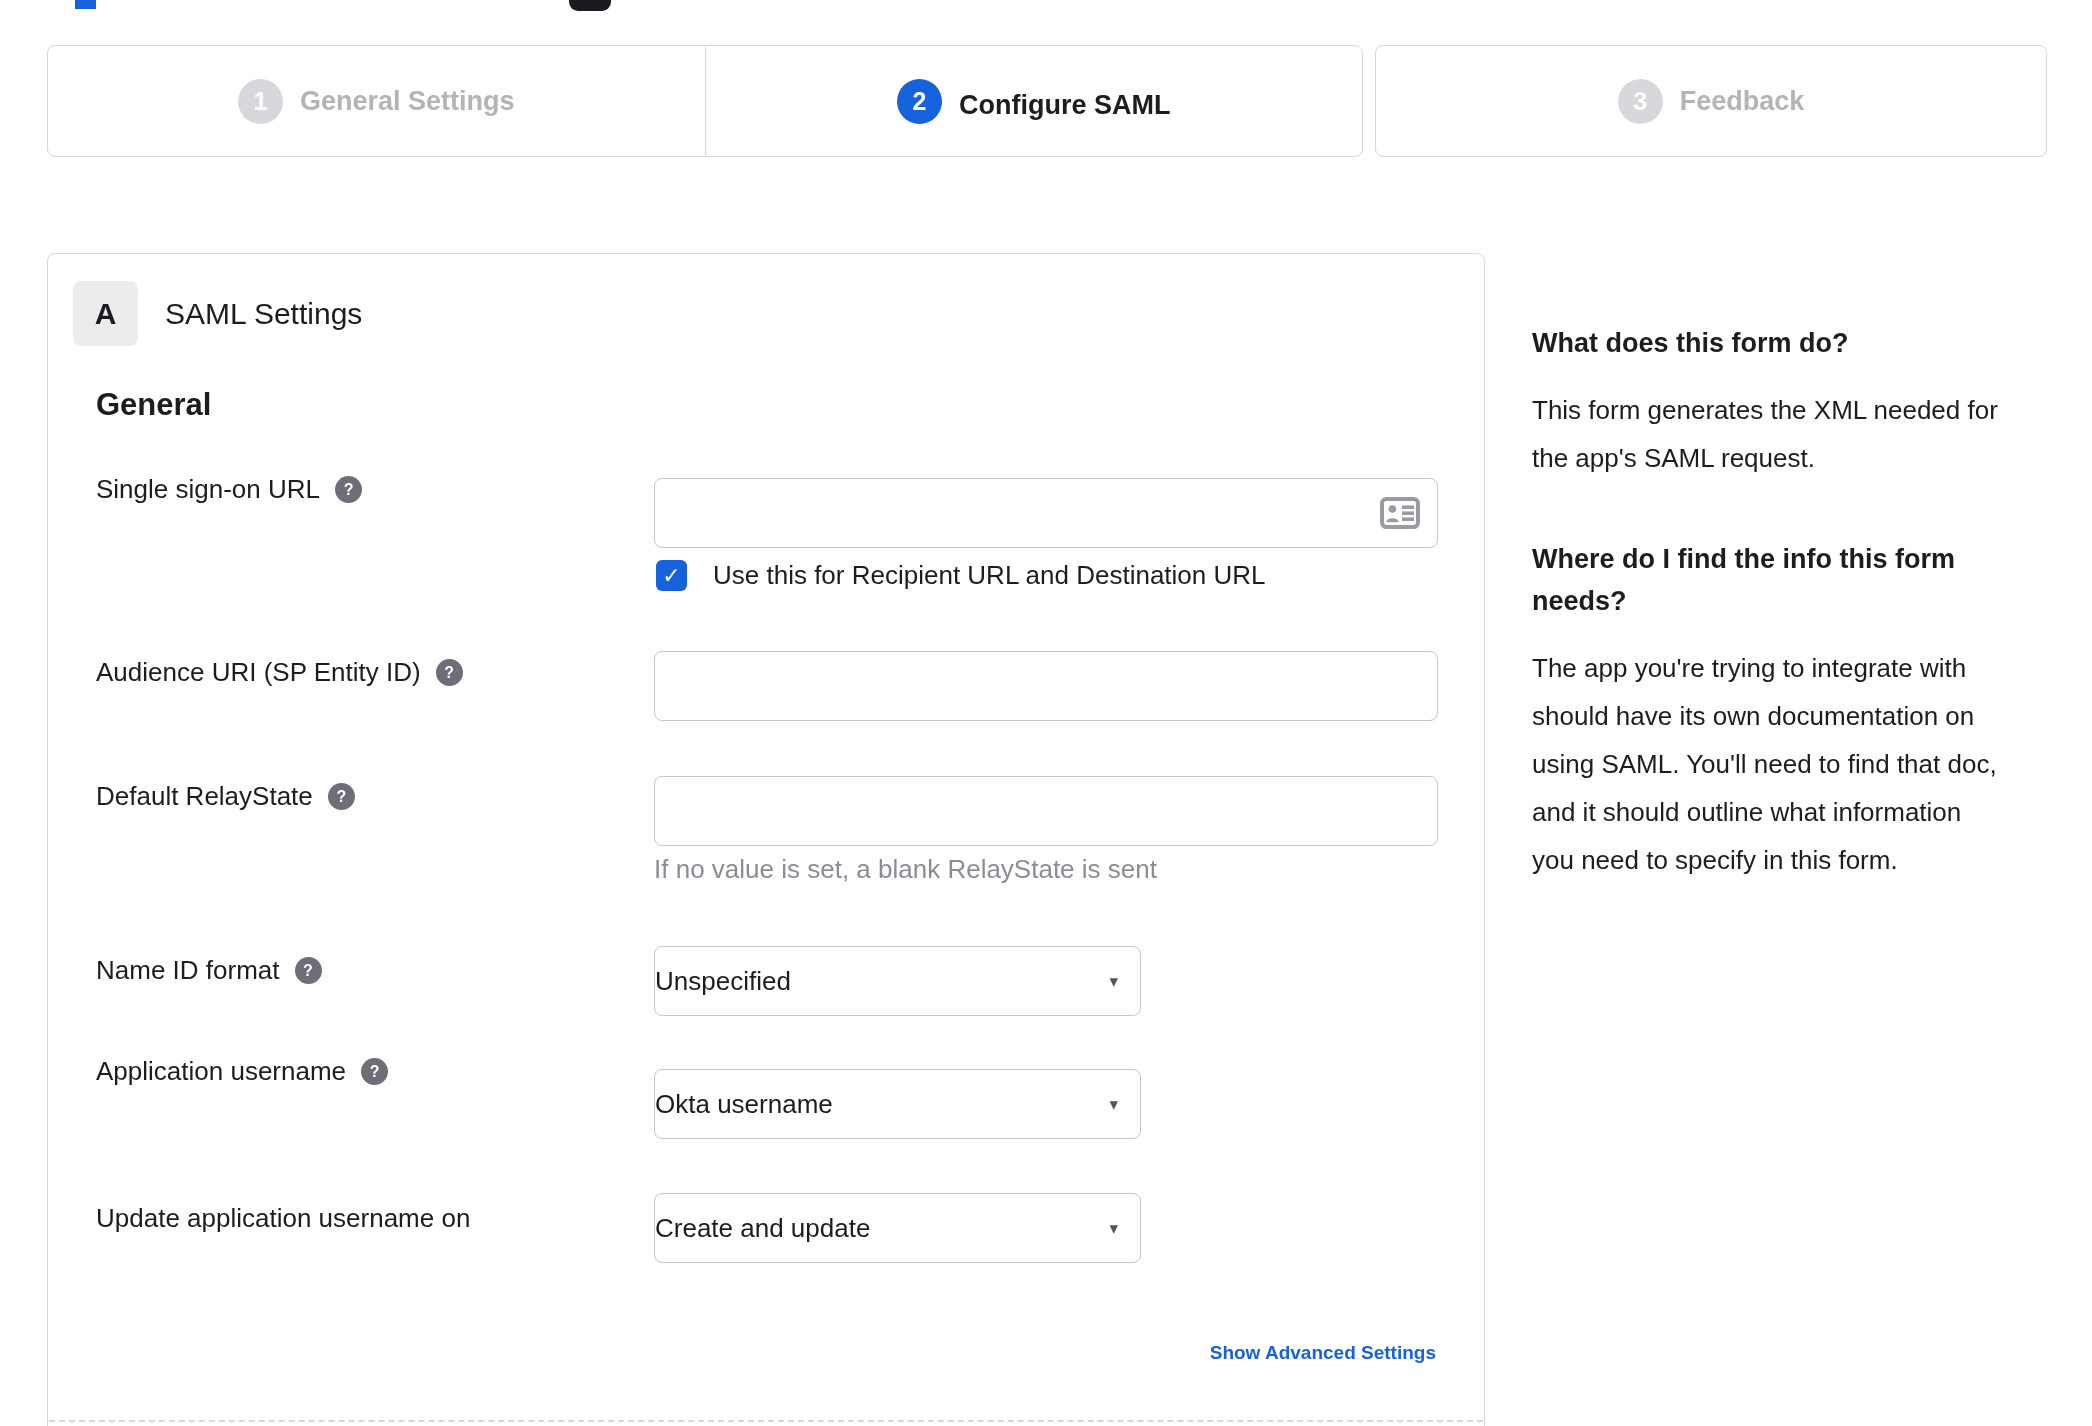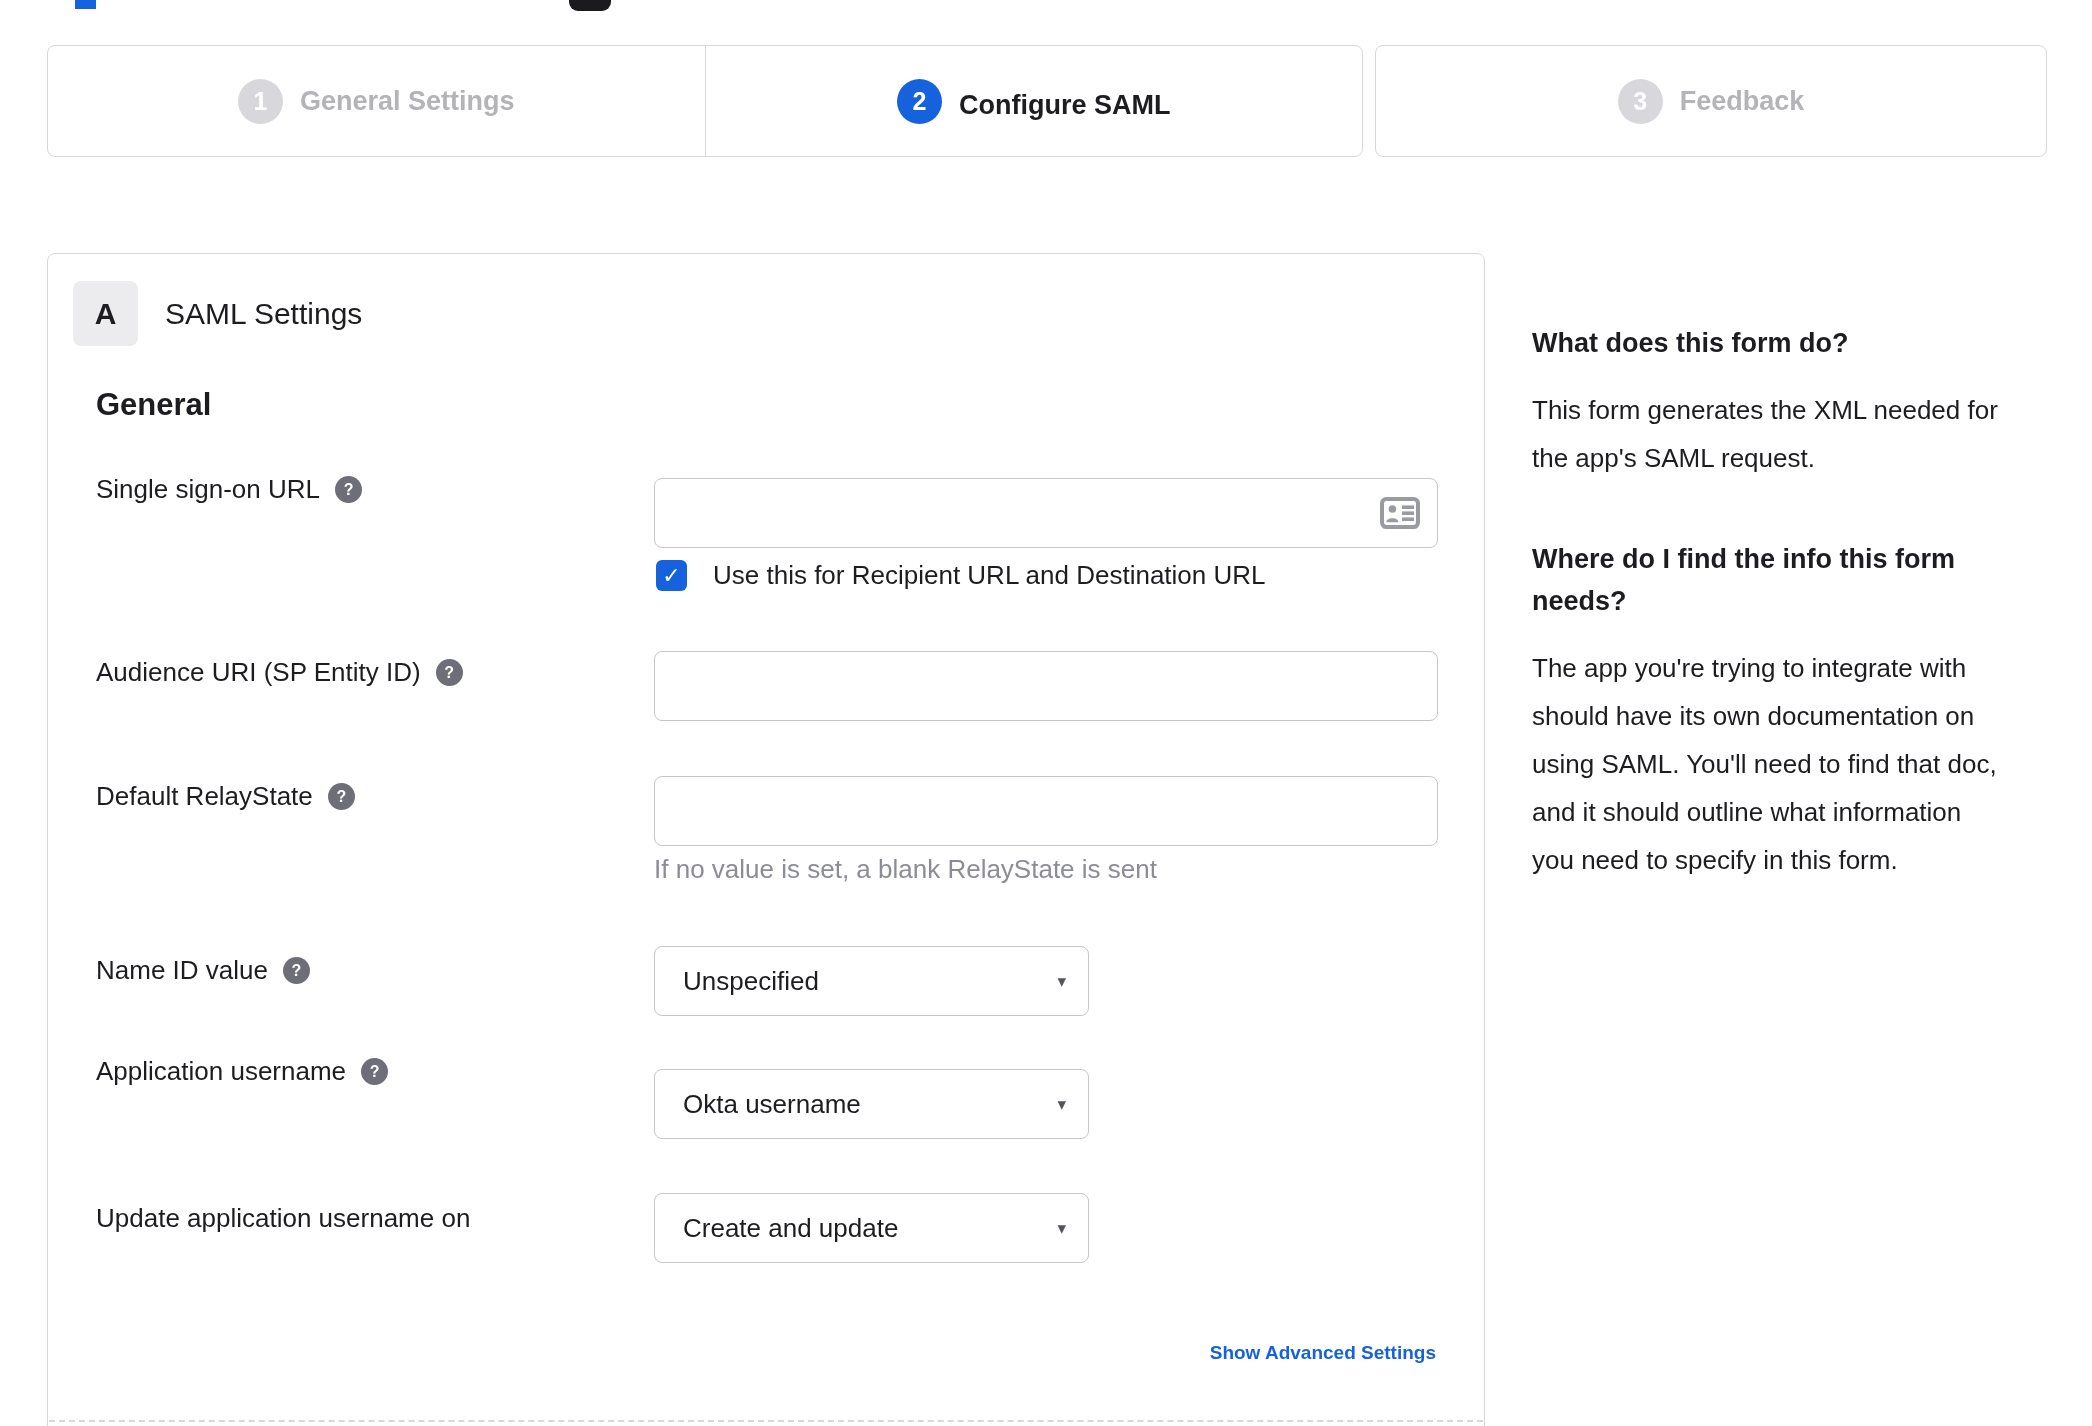--- a/index.html
+++ b/index.html
@@ -45,22 +45,22 @@
                 font-family:"Liberation Sans","DejaVu Sans",sans-serif; color:#1d1d21; }
   .input-icon { position:absolute; left:1332px; width:40px; height:32px; pointer-events:none; }
 
   .checkbox-row { position:absolute; left:608px; top:306px; display:flex; align-items:center; }
   .checkbox { width:31px; height:31px; background:#1662dd; border-radius:6px; display:flex; align-items:center;
               justify-content:center; color:#fff; font-size:22px; font-weight:bold; cursor:pointer; flex:none; }
   .checkbox-label { margin-left:26px; font-size:26px; color:#1d1d21; }
 
   .hint { position:absolute; left:606px; top:600px; font-size:26px; color:#8c8c96; }
 
-  .select { position:absolute; left:606px; width:435px; height:70px; border:1px solid #c6c6cc; border-radius:8px;
-            background:#fff; display:flex; align-items:center; padding-left:28px; font-size:26px; cursor:pointer; }
+  .select { position:absolute; left:606px; width:487px; height:70px; border:1px solid #c6c6cc; border-radius:8px;
+            background:#fff; display:flex; align-items:center; font-size:26px; cursor:pointer; }
   .caret { position:absolute; right:22px; top:50%; transform:translateY(-50%); font-size:17px; color:#54545c; }
 
   .adv-link { position:absolute; right:48px; top:1088px; font-size:19px; font-weight:bold; color:#1662dd; cursor:pointer; }
   .dashed-divider { position:absolute; left:1px; right:1px; top:1166px; border-top:2px dashed #d8d8dc; }
 
   
   .sidebar { position:absolute; left:1532px; top:322px; width:470px; }
   .sidebar h3 { font-size:27px; font-weight:bold; line-height:42px; color:#1d1d21; }
   .sidebar p  { font-size:26px; line-height:48px; color:#1d1d21; margin-top:22px; }
   .sidebar .sb-gap { height:56px; }
@@ -124,21 +124,21 @@
     <input class="text-input" style="top: 397px;" type="text" value="">
 
     <div class="f-label" style="top:527px;">
       <span>Default RelayState</span>
       <span class="help">?</span>
     </div>
     <input class="text-input" style="top: 522px;" type="text" value="">
     <div class="hint">If no value is set, a blank RelayState is sent</div>
 
     <div class="f-label" style="top:701px;">
-      <span>Name ID value</span>
+      <span>Name ID format</span>
       <span class="help">?</span>
     </div>
     <div class="select" style="top:692px;">
       <span>Unspecified</span>
       <span class="caret">▾</span>
     </div>
 
     <div class="f-label" style="top:802px;">
       <span>Application username</span>
       <span class="help">?</span>

